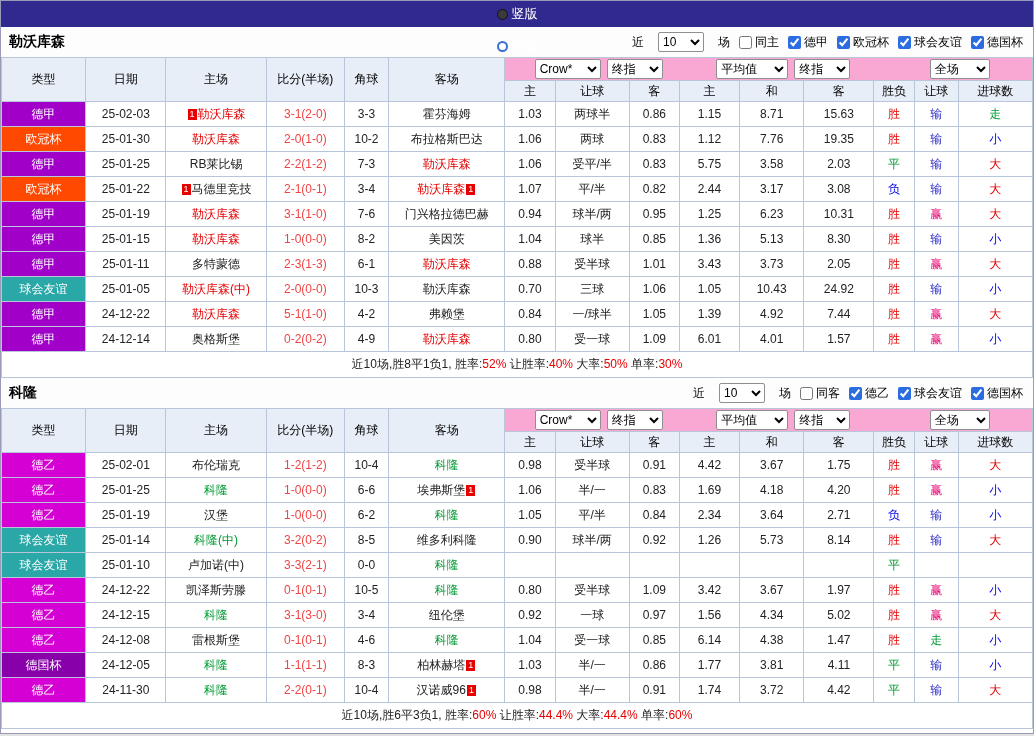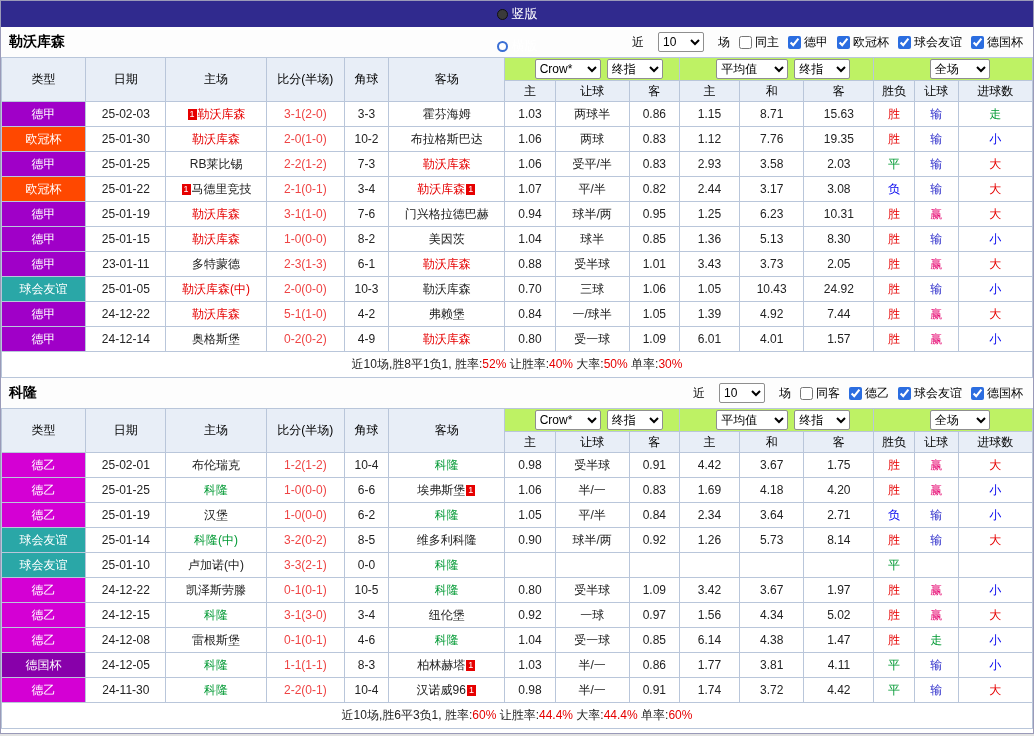--- a/index.html
+++ b/index.html
@@ -19,21 +19,21 @@
   .team-name { font-weight:bold; font-size:14px; color:#000; }
   .filter { display:flex; align-items:center; gap:3px; font-size:12px; color:#000; }
   .filter select { margin:0 11px; }
   select { font-size:12px; height:20px; border:1px solid #8f8f8f; background:#fff; border-radius:2px; }
   input[type="checkbox"] { width:13px; height:13px; accent-color:#2b6de0; margin-left:6px; }
 
   
   table { width:100%; border-collapse:collapse; table-layout:fixed; font-size:12px; }
   th, td { border:1px solid #b9c6da; text-align:center; height:25px; padding:1px 2px; overflow:hidden; white-space:nowrap; color:#222; }
   thead th { background:#e8eef7; font-weight:normal; color:#000; height:21px; }
-  thead th.sel-cell { background:#bef264;padding-left:15px; }
+  thead th.sel-cell { background:#f9a8d4;padding-left:15px; }
   .sel-wrap { display:flex; justify-content:center; gap:6px; align-items:center; }
   td.type { color:#fff; font-weight:normal; }
   td.score { color:#ef4444; }
   .badge { display:inline-block; background:#e60000; color:#fff; font-size:9px; line-height:11px; padding:0 2px; margin:0 1px; vertical-align:1px; }
   tfoot td { height:26px; }
   .red { color:#e60000; }
 </style>
 </head>
 <body>
 
@@ -163,21 +163,21 @@
             <tr>
               <td class="type" style="background: rgb(160, 0, 200);">德甲</td>
               <td>25-01-25</td>
               <td><span>RB莱比锡</span></td>
               <td class="score">2-2(1-2)</td>
               <td>7-3</td>
               <td><span style="color: rgb(230, 0, 0);">勒沃库森</span></td>
               <td>1.06</td>
               <td>受平/半</td>
               <td>0.83</td>
-              <td>2.93</td>
+              <td>5.75</td>
               <td>3.58</td>
               <td>2.03</td>
               <td style="color: rgb(0, 153, 51);">平</td>
               <td style="color: rgb(51, 51, 204);">输</td>
               <td style="color: rgb(230, 0, 0);">大</td>
             </tr>
             <tr>
               <td class="type" style="background: rgb(255, 72, 0);">欧冠杯</td>
               <td>25-01-22</td>
               <td><span class="badge">1</span><span>马德里竞技</span></td>
@@ -223,21 +223,21 @@
               <td>0.85</td>
               <td>1.36</td>
               <td>5.13</td>
               <td>8.30</td>
               <td style="color: rgb(230, 0, 0);">胜</td>
               <td style="color: rgb(51, 51, 204);">输</td>
               <td style="color: rgb(0, 0, 238);">小</td>
             </tr>
             <tr>
               <td class="type" style="background: rgb(160, 0, 200);">德甲</td>
-              <td>23-01-11</td>
+              <td>25-01-11</td>
               <td><span>多特蒙德</span></td>
               <td class="score">2-3(1-3)</td>
               <td>6-1</td>
               <td><span style="color: rgb(230, 0, 0);">勒沃库森</span></td>
               <td>0.88</td>
               <td>受半球</td>
               <td>1.01</td>
               <td>3.43</td>
               <td>3.73</td>
               <td>2.05</td>

